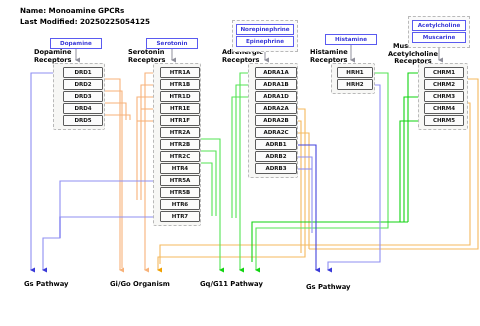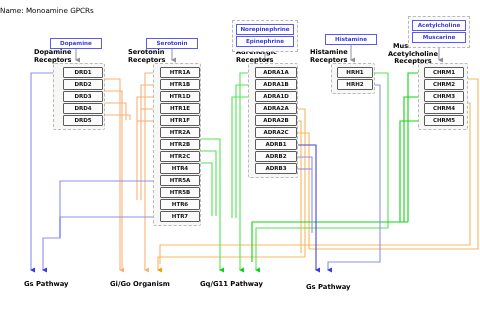--- a/index.html
+++ b/index.html
@@ -1,36 +1,37 @@
 <!DOCTYPE html>
 <html><head>
 <meta charset="utf-8">
 <style>
   html,body{margin:0;padding:0;background:#ffffff;}
   body{width:480px;height:326px;position:relative;overflow:hidden;
        font-family:"DejaVu Sans","Liberation Sans",sans-serif;
        -webkit-font-smoothing:none;}
   .canvas{position:absolute;left:0;top:0;width:480px;height:326px;}
   svg.wires{position:absolute;left:0;top:0;width:480px;height:326px;pointer-events:none;}
-  .meta{position:absolute;left:0;font-size:7.2px;font-weight:normal;color:#000;white-space:nowrap;letter-spacing:0px;}
+  .meta{position:absolute;left:20px;font-size:7.2px;font-weight:bold;color:#000;white-space:nowrap;letter-spacing:0px;}
   .ligand{position:absolute;box-sizing:border-box;border:1px solid #5a5af0;background:#ffffff;
           color:#3a3ad8;font-size:5.6px;font-weight:bold;text-align:center;line-height:9px;height:11px;}
   .ligand-group{position:absolute;box-sizing:border-box;border:1px dashed #b9b9b9;background:#fafafa;}
   .grp-label{position:absolute;font-size:6.6px;font-weight:bold;color:#000;line-height:7.6px;white-space:nowrap;}
   .recgroup{position:absolute;box-sizing:border-box;border:1px dashed #b9b9b9;background:#f7f7f5;border-radius:2px;}
   .rec{position:absolute;box-sizing:border-box;border:1px solid #5b5b5b;background:#fbfbfb;
        color:#111;font-size:5.5px;font-weight:bold;text-align:center;line-height:9px;height:11px;border-radius:1px;}
   .pathway{position:absolute;font-size:6.8px;font-weight:bold;color:#000;white-space:nowrap;}
 </style>
 </head>
 <body>
 
 <div class="canvas">
 
   <div class="meta" style="top:6px">Name: Monoamine GPCRs</div>
+  <div class="meta" style="top:17px">Last Modified: 20250225054125</div>
 
   <svg class="wires" viewBox="0 0 480 326">
     <defs>
       <marker id="ahGs" markerWidth="5" markerHeight="5" refX="2.5" refY="4" orient="auto">
         <path d="M0,0 L5,0 L2.5,5 Z" fill="#3a3ad8"></path>
         </marker>
       <marker id="ahGi" markerWidth="5" markerHeight="5" refX="2.5" refY="4" orient="auto">
         <path d="M0,0 L5,0 L2.5,5 Z" fill="#f7b27a"></path>
         </marker>
       <marker id="ahGiD" markerWidth="5" markerHeight="5" refX="2.5" refY="4" orient="auto">
@@ -129,21 +130,21 @@
       <div class="rec" style="left: 160px; top: 115px; width: 40px;">HTR1F</div>
       <div class="rec" style="left: 160px; top: 127px; width: 40px;">HTR2A</div>
       <div class="rec" style="left: 160px; top: 139px; width: 40px;">HTR2B</div>
       <div class="rec" style="left: 160px; top: 151px; width: 40px;">HTR2C</div>
       <div class="rec" style="left: 160px; top: 163px; width: 40px;">HTR4</div>
       <div class="rec" style="left: 160px; top: 175px; width: 40px;">HTR5A</div>
       <div class="rec" style="left: 160px; top: 187px; width: 40px;">HTR5B</div>
       <div class="rec" style="left: 160px; top: 199px; width: 40px;">HTR6</div>
       <div class="rec" style="left: 160px; top: 211px; width: 40px;">HTR7</div>
       <div class="recgroup" style="left: 248px; top: 63px; width: 50px; height: 115px;"></div>
-      <div class="grp-label" style="left: 236px; top: 49px; text-align: left;">
+      <div class="grp-label" style="left: 222px; top: 49px; text-align: left;">
         <div>Adrenergic</div>
         <div>Receptors</div>
       </div>
       <div class="rec" style="left: 255px; top: 67px; width: 42px;">ADRA1A</div>
       <div class="rec" style="left: 255px; top: 79px; width: 42px;">ADRA1B</div>
       <div class="rec" style="left: 255px; top: 91px; width: 42px;">ADRA1D</div>
       <div class="rec" style="left: 255px; top: 103px; width: 42px;">ADRA2A</div>
       <div class="rec" style="left: 255px; top: 115px; width: 42px;">ADRA2B</div>
       <div class="rec" style="left: 255px; top: 127px; width: 42px;">ADRA2C</div>
       <div class="rec" style="left: 255px; top: 139px; width: 42px;">ADRB1</div>

